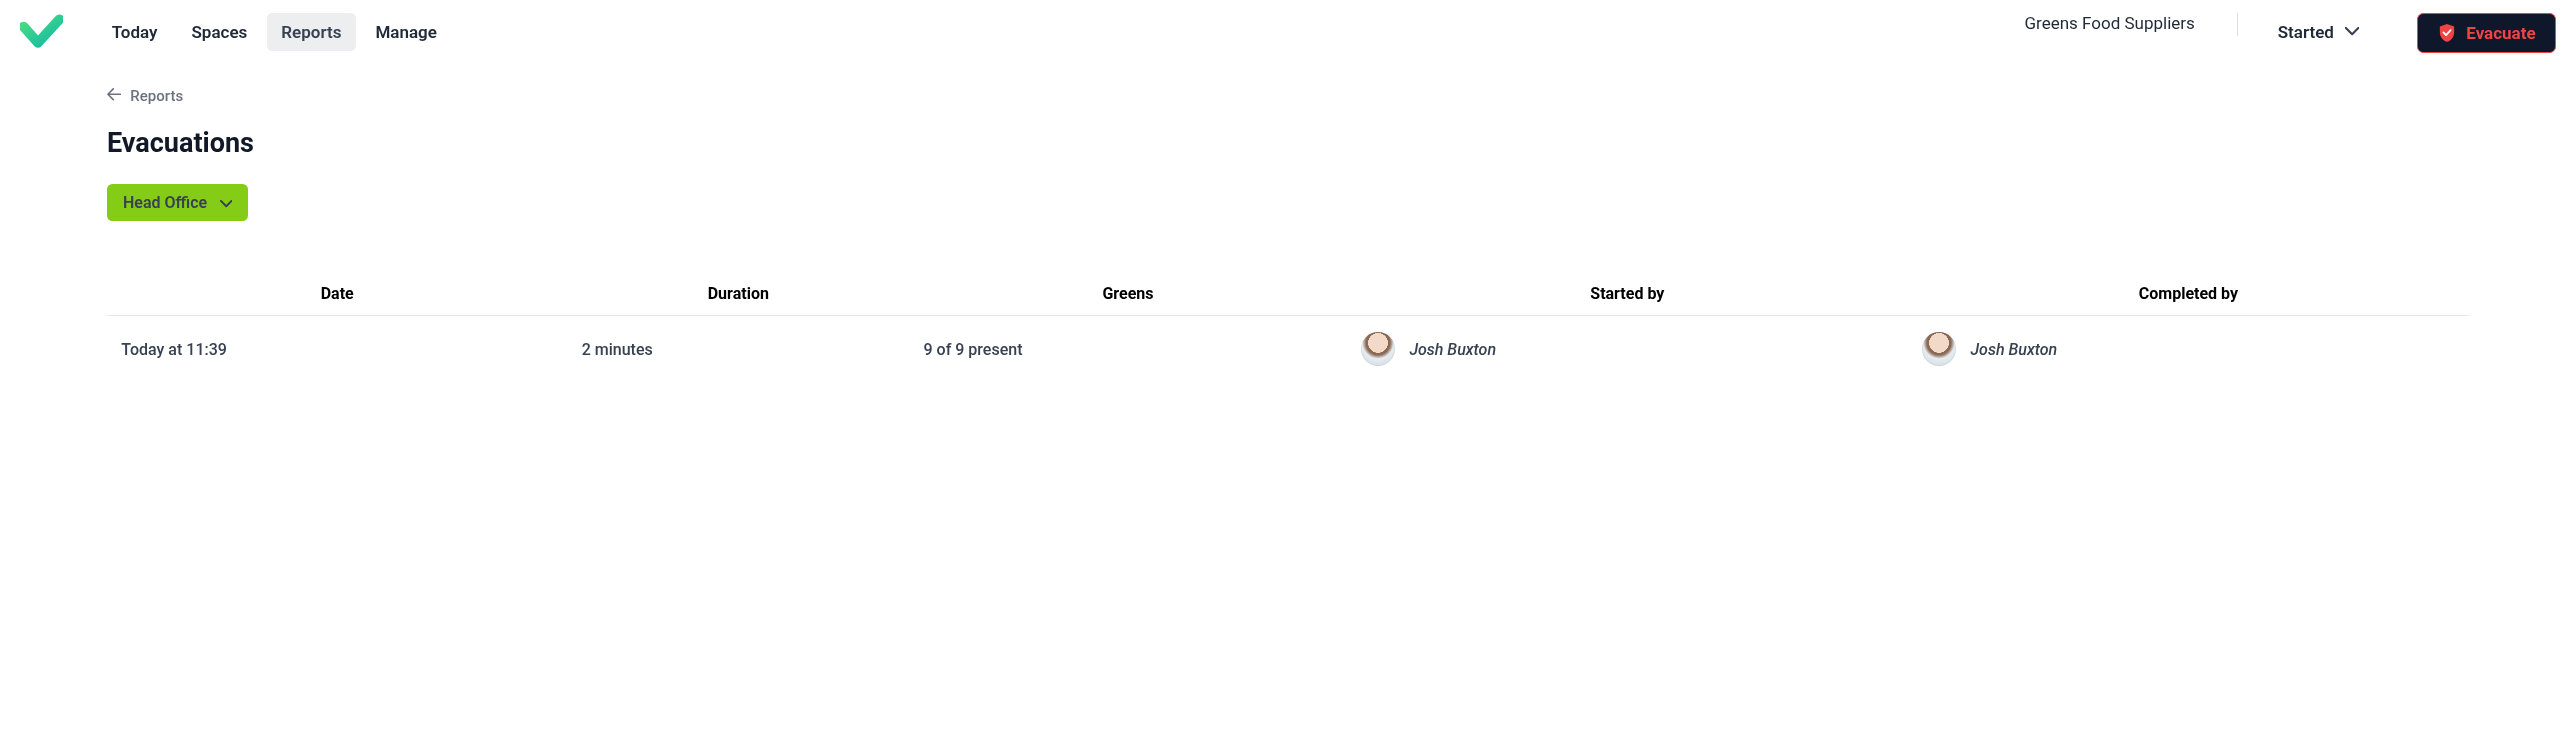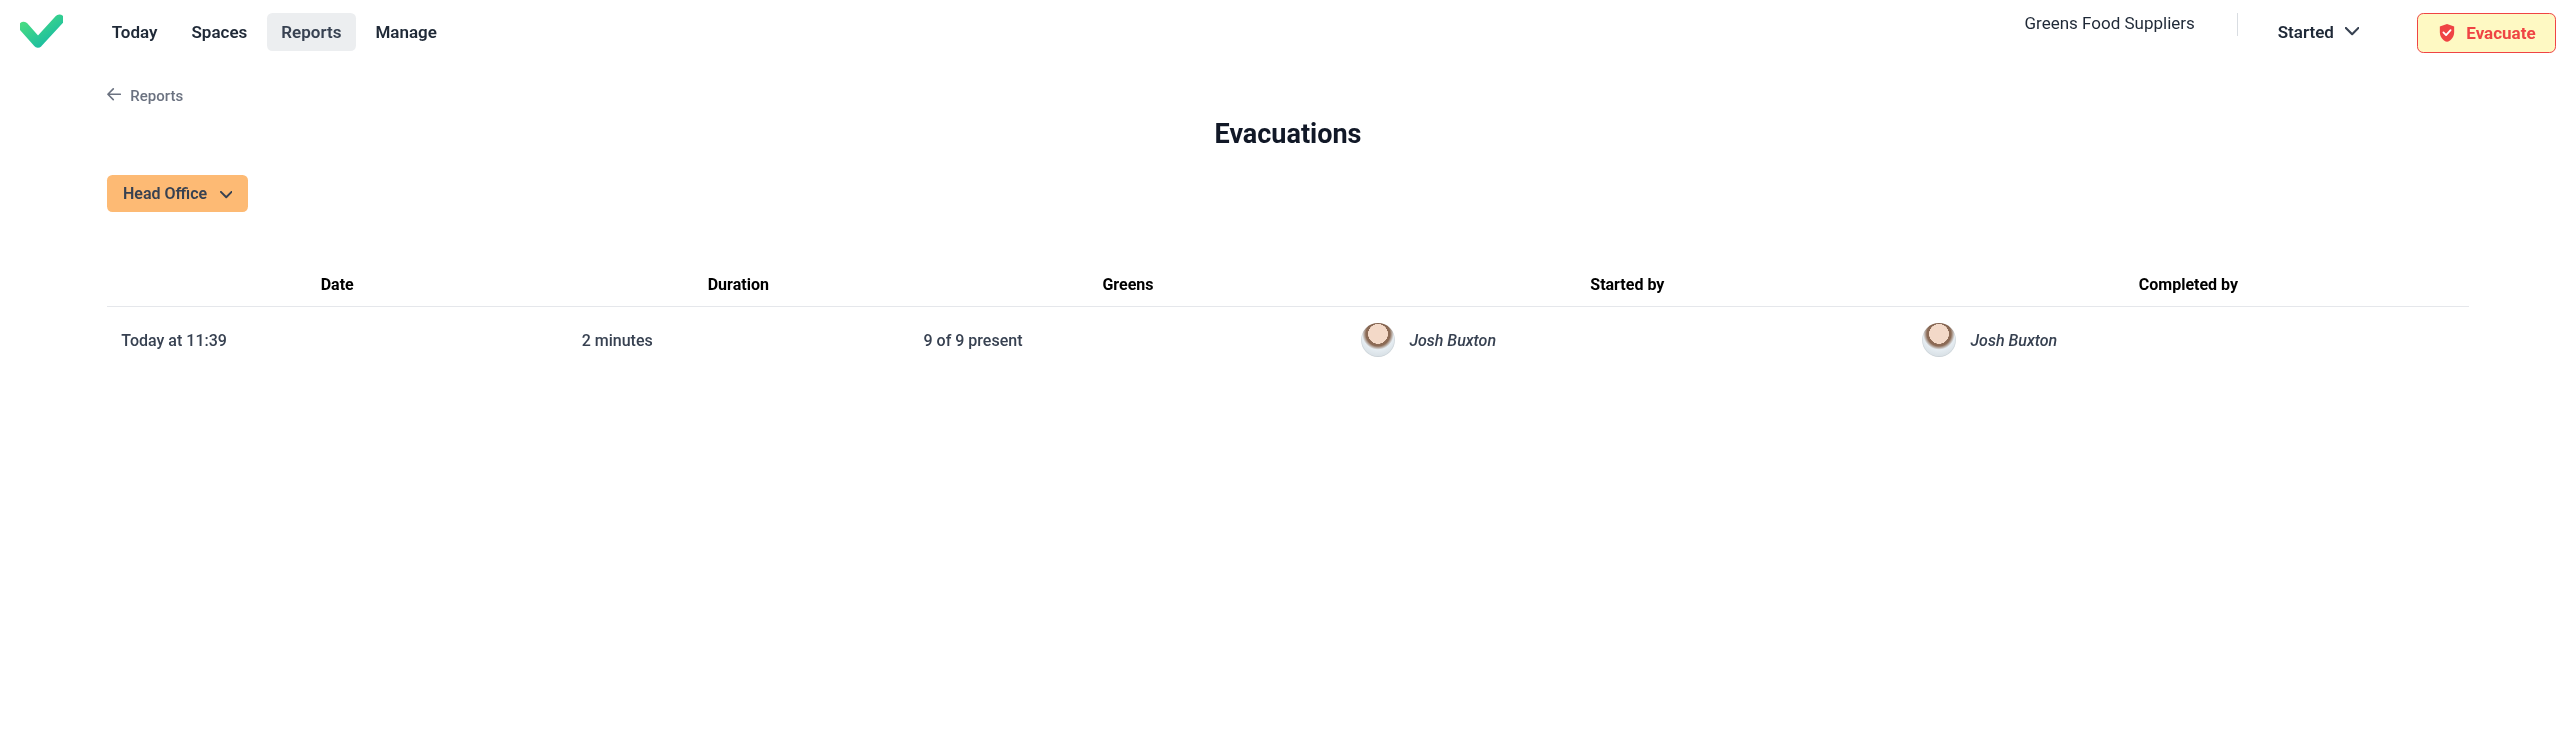--- a/index.html
+++ b/index.html
@@ -86,21 +86,21 @@
     .chev {
       display: inline-flex;
     }
 
     .evac-btn {
       display: flex;
       align-items: center;
       gap: 10.7px;
       border: 1.8px solid #ef4444;
       color: #ef4444;
-      background: #fef9c3;
+      background: #0f172a;
       border-radius: 6.3px;
       padding: 9px 19.7px;
       font-size: 17px;
       font-weight: 700;
       cursor: pointer;
       margin-left: 18px;
       white-space: nowrap;
     }
 
     .shield {
@@ -120,33 +120,32 @@
       font-size: 15px;
       font-weight: 500;
       cursor: pointer;
       padding: 3.6px 0;
     }
 
     .page-title {
       font-size: 27px;
       font-weight: 700;
       color: #111827;
-      margin-top: 10px;
-      text-align: center;
+      margin-top: 19px;
     }
 
     .filter-row {
       margin-top: 25px;
     }
 
     .filter-btn {
       display: inline-flex;
       align-items: center;
       gap: 12.5px;
-      background: #fdba74;
+      background: #84cc16;
       border-radius: 5.4px;
       padding: 9px 16px;
       font-size: 16px;
       font-weight: 600;
       color: #374151;
       cursor: pointer;
     }
 
     
     .table-wrap {

